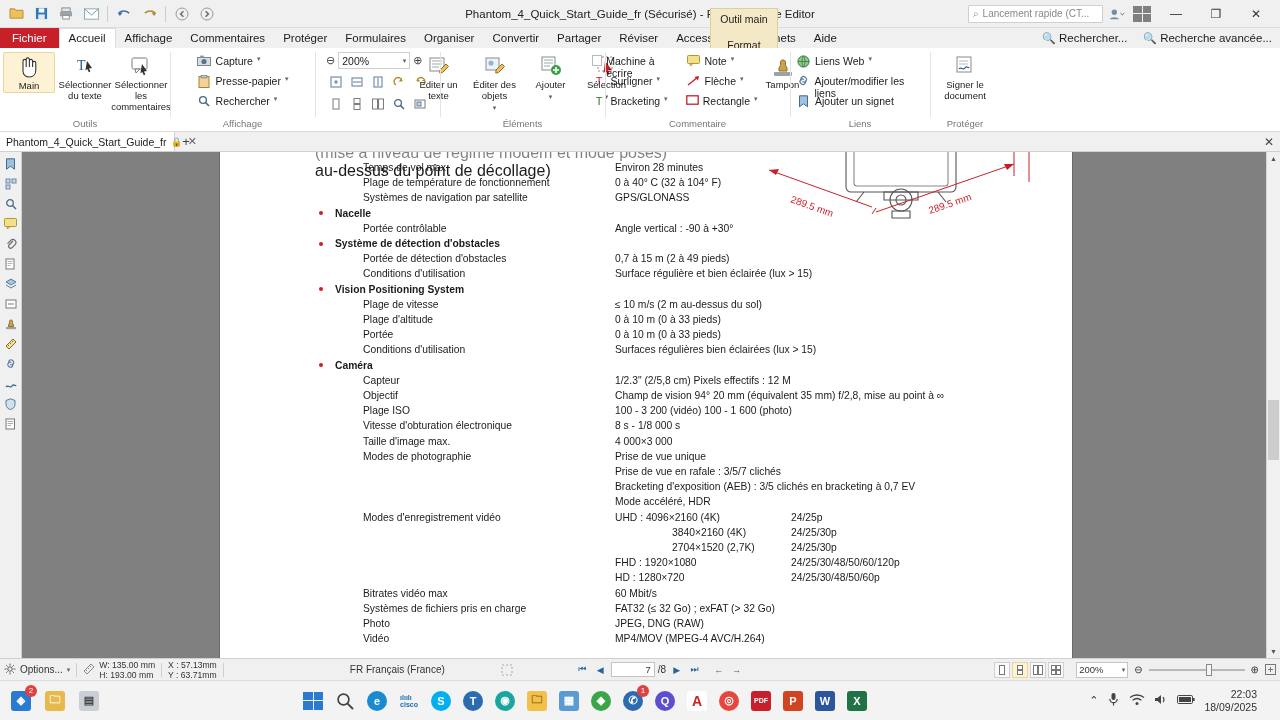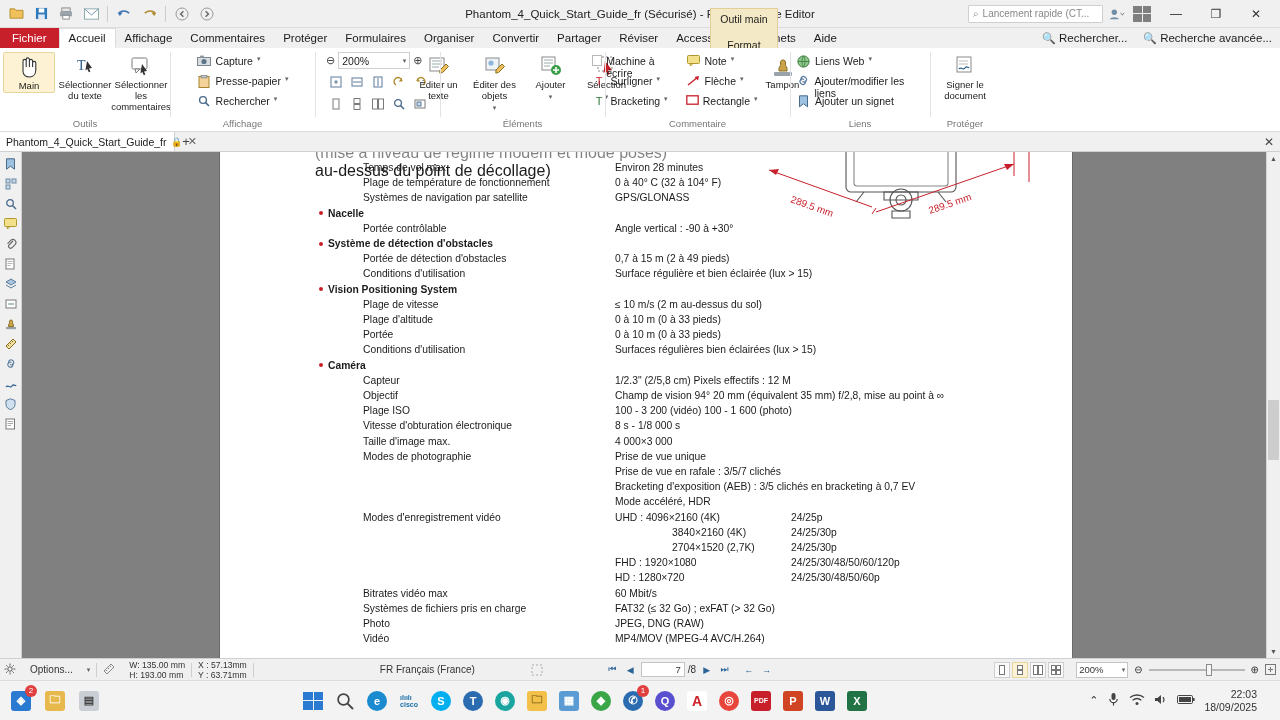--- a/index.html
+++ b/index.html
@@ -120,34 +120,34 @@
   }
   .vscroll .thumb { position:absolute; left:1px; right:1px; top:248px; height:60px; background:#cdcdcd; border-radius:1px;}
   .vscroll .up, .vscroll .dn { position:absolute; left:0; right:0; height:13px; display:flex; align-items:center; justify-content:center; font-size:7px; color:#555;}
   .vscroll .up { top:0; } .vscroll .dn { bottom:0; }
 
   
   .spec { position:absolute; left:95px; top:8px; width:700px; font-size:10.3px; color:#1b1b1b; }
   .spec .row { display:flex; line-height:15.2px;margin-left:48px; }
   .spec .lbl { width:252px; padding-left:0; }
   .spec .val { flex:1; }
-  .spec .head { display:flex; line-height:15.2px; align-items:center; gap:5px; font-weight:bold; }
+  .spec .head { display:flex; line-height:15.2px; align-items:center; gap:12px; font-weight:bold; }
   .spec .head .dot { width:4px; height:4px; border-radius:50%; background:#c8202b; display:inline-block; margin-left:4px; }
   .spec .val2 { width:176px; }
   .topclip { position:absolute; left:95px; top:-8px; font-size:16px; color:#1b1b1b; }
 
   
   .drone { position:absolute; right:38px; top:-10px; width:270px; height:120px; }
 
   
   .statusbar {
     height:22px; background:#f0f0f0; border-top:1px solid #d0d0d0;
     display:flex; align-items:center; gap:6px; padding:0 4px; font-size:10px; color:#333;
   }
-  .statusbar .seg { display:flex; align-items:center; gap:14px; }
+  .statusbar .seg { display:flex; align-items:center; gap:4px; }
   .statusbar .div { width:1px; height:14px; background:#cfcfcf; }
   .opt { display:flex; align-items:center; gap:3px; }
   .dims { font-size:8.6px; line-height:10px; }
   .pagenav { display:flex; align-items:center; gap:3px; }
   .pagenav .nb { width:15px; height:15px; display:flex; align-items:center; justify-content:center; color:#2a6496; font-size:9px; }
   .pagefield {
     width:44px; height:15px; border:1px solid #c4c4c4; background:#fff; display:flex;
     align-items:center; justify-content:flex-end; padding:0 3px; font-size:9.5px;
   }
   .zoomsel { width:52px; height:16px; border:1px solid #c4c4c4; background:#fff; display:flex; align-items:center; justify-content:space-between; padding:0 2px; font-size:9.5px;}

